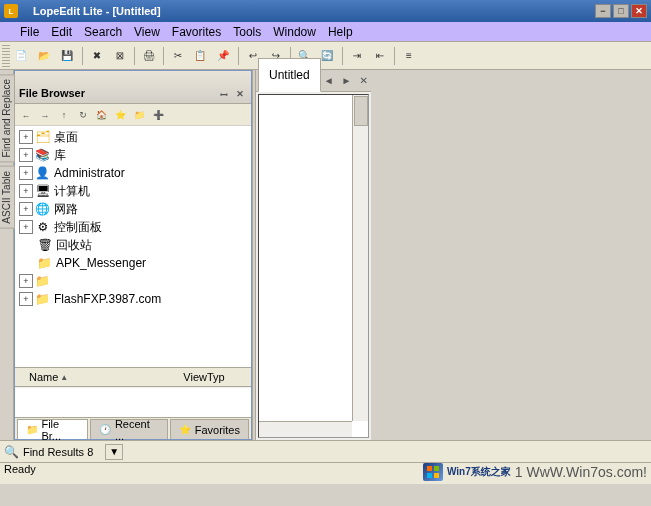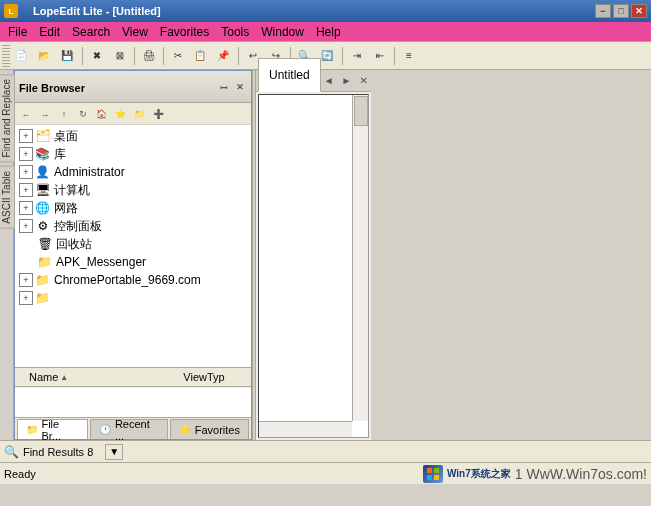--- a/index.html
+++ b/index.html
@@ -39,25 +39,25 @@
       width: 16px; height: 14px;
       background: #c0bcb4;
       border: 1px solid #888;
       display: flex; align-items: center; justify-content: center;
       font-size: 9px; cursor: pointer; color: #333;
     }
     .title-bar-btn.close { background: #c0392b; color: white; }
 
     
     .menu-bar {
-      background: #ec4899;
+      background: #c4b5fd;
       height: 20px;
       display: flex;
       align-items: flex-start;
-      padding: 0 2px;
+      padding: 0 14px;
       border-bottom: 1px solid #aca899;
       font-size: 12px;
     }
     .menu-item {
       padding: 2px 6px;
       cursor: pointer;
       height: 100%;
       display: flex; align-items: center;
     }
 
@@ -105,24 +105,24 @@
       width: 238px;
       background: white;
       border-right: 1px solid #aca899;
       display: flex;
       flex-direction: column;
       border: 1px solid #7a96c2;
     }
 
     .panel-header {
       background: linear-gradient(to bottom, #e8e4d8, #d4d0c8);
-      height: 32px;
-      display: flex;
-      align-items: flex-end;
-      padding: 8px 4px;
+      height: 20px;
+      display: flex;
+      align-items: flex-start;
+      padding: 16px 4px;
       border-bottom: 1px solid #aca899;
       font-size: 11px;
       font-weight: bold;
     }
     .panel-header-title { flex: 1; }
     .panel-header-icons { display: flex; gap: 2px; }
     .panel-header-icon {
       width: 14px; height: 14px;
       cursor: pointer; font-size: 9px;
       display: flex; align-items: center; justify-content: center;
@@ -307,21 +307,21 @@
       font-size: 11px;
     }
     .find-bar-icon { font-size: 12px; color: #e8a800; }
 
     
     .status-bar {
       height: 22px;
       background: #ece9d8;
       border-top: 1px solid #aca899;
       display: flex;
-      align-items: center;
+      align-items: flex-start;
       padding: 0 4px;
       font-size: 11px;
       gap: 4px;
     }
     .status-text { flex: 1; }
     .status-right {
       display: flex; align-items: center; gap: 4px;
     }
 
     
@@ -488,26 +488,26 @@
         </div>
 
         <div class="tree-item tree-indent-2">
           <span class="tree-icon folder-icon">📁</span>
           <span>APK_Messenger</span>
         </div>
 
         <div class="tree-item">
           <div class="tree-expand">+</div>
           <span class="tree-icon folder-icon">📁</span>
-          <span>ChromePortable_9669.com</span>
         </div>
 
         <div class="tree-item">
           <div class="tree-expand">+</div>
           <span class="tree-icon folder-icon">📁</span>
+          <span>FlashFXP.3987.com</span>
         </div>
       </div>
 
       <div class="file-columns">
         <div class="col-name">
           <span>Name</span>
           <span style="font-size:8px;color:#555;">▲</span>
         </div>
         <div class="col-size">View</div>
         <div class="col-type">Typ</div>

